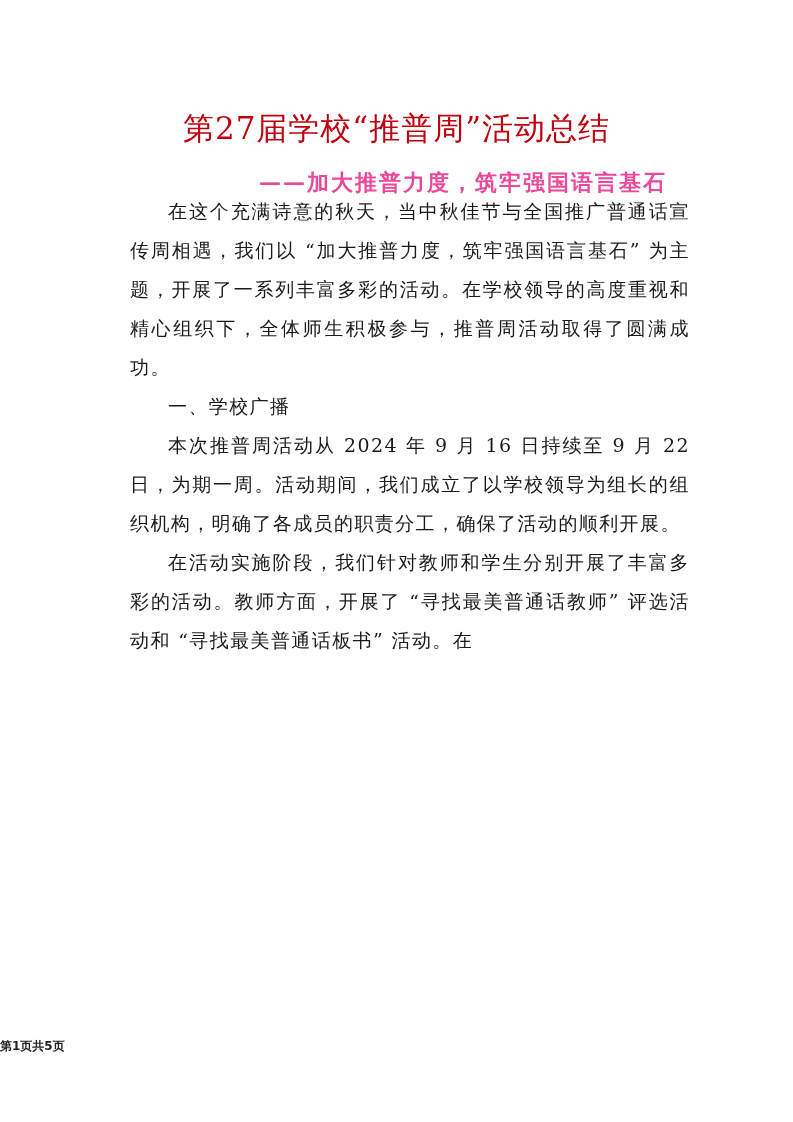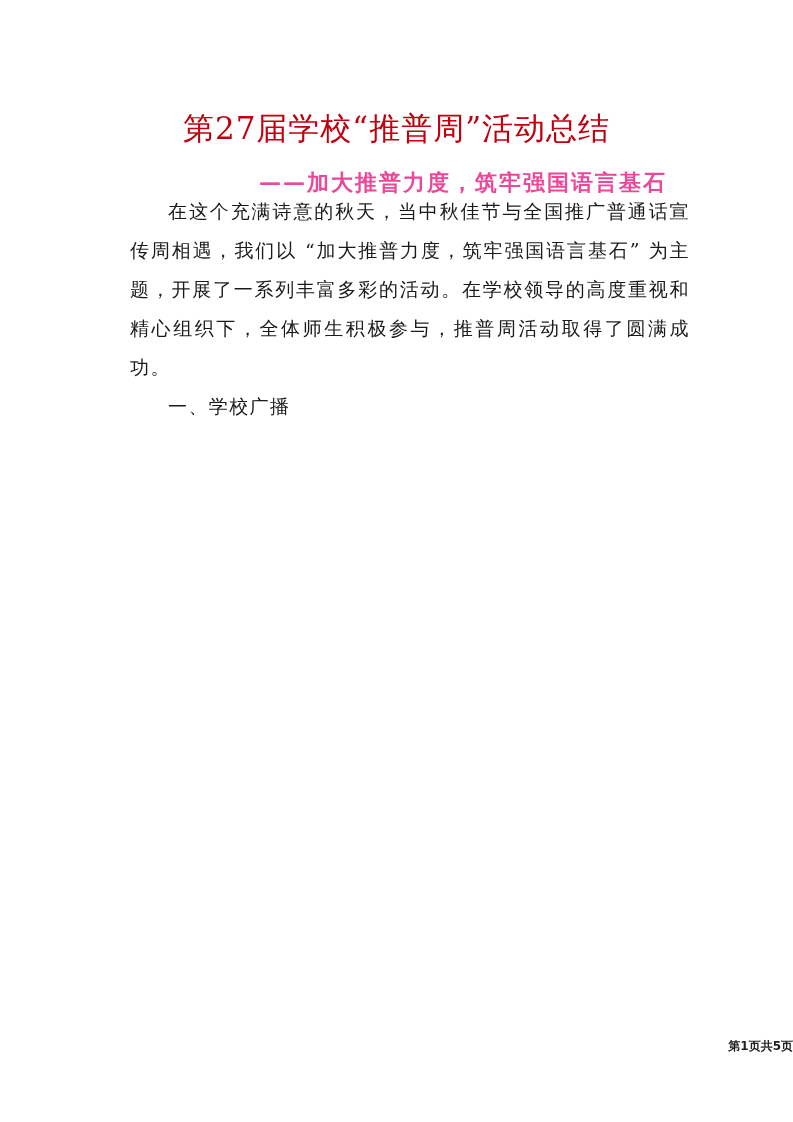--- a/index.html
+++ b/index.html
@@ -64,33 +64,35 @@
       font-size: 19px;
       line-height: 39px;
       text-indent: 2em;
       letter-spacing: 1.4px;
     }
     .footer {
       position: absolute;
       top: 1038px;
       left: 0;
       width: 793px;
-      text-align: right;
+      text-align: left;
       font-family: "DejaVu Sans", "Liberation Sans", sans-serif;
       font-size: 12px;
       font-weight: bold;
       color: #222;
     }
   </style>
 </head>
 <body>
 
 <div class="page">
   <h1 class="title">第27届学校“推普周”活动总结</h1>
   <h2 class="subtitle">——加大推普力度，筑牢强国语言基石</h2>
 
   <div class="body-text">
     <p class="para">在这个充满诗意的秋天，当中秋佳节与全国推广普通话宣传周相遇，我们以 “加大推普力度，筑牢强国语言基石” 为主题，开展了一系列丰富多彩的活动。在学校领导的高度重视和精心组织下，全体师生积极参与，推普周活动取得了圆满成功。</p>
     <p class="heading">一、学校广播</p>
+    <p class="para">本次推普周活动从 2024 年 9 月 16 日持续至 9 月 22 日，为期一周。活动期间，我们成立了以学校领导为组长的组织机构，明确了各成员的职责分工，确保了活动的顺利开展。</p>
+    <p class="para">在活动实施阶段，我们针对教师和学生分别开展了丰富多彩的活动。教师方面，开展了 “寻找最美普通话教师” 评选活动和 “寻找最美普通话板书” 活动。在</p>
   </div>
 
   <div class="footer">第1页共5页</div>
 </div>
 
 </body></html>

